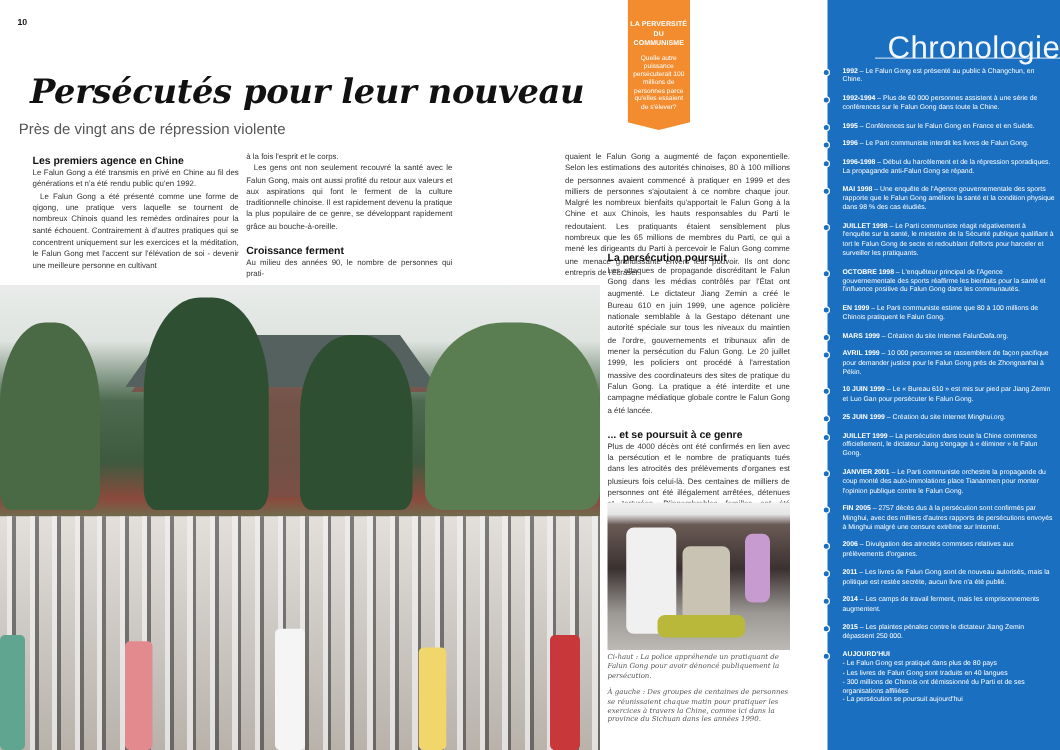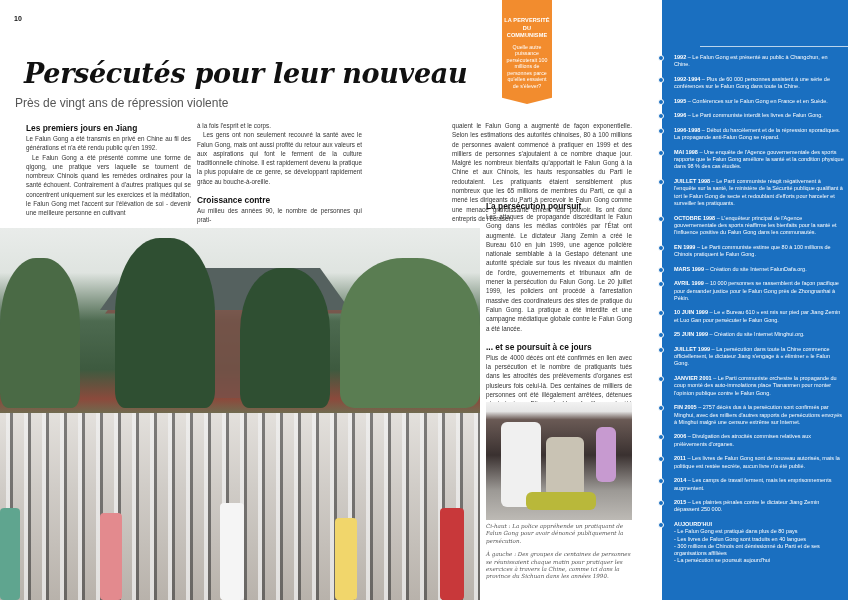--- a/index.html
+++ b/index.html
@@ -56,40 +56,40 @@
 </style>
 </head>
 <body>
 
 <div class="page-num">10</div>
 
 <h1 class="title">Persécutés pour leur nouveau</h1>
 <div class="subtitle">Près de vingt ans de répression violente</div>
 
 <div class="col col1">
-  <h3>Les premiers jours en Jiang</h3>
+  <h3>Les premiers agence en Chine</h3>
   <p>Le Falun Gong a été transmis en privé en Chine au fil des générations et n'a été rendu public qu'en 1992.</p>
   <p class="indent">Le Falun Gong a été présenté comme une forme de qigong, une pratique vers laquelle se tournent de nombreux Chinois quand les remèdes ordinaires pour la santé échouent. Contrairement à d'autres pratiques qui se concentrent uniquement sur les exercices et la méditation, le Falun Gong met l'accent sur l'élévation de soi - devenir une meilleure personne en cultivant</p>
 </div>
 
 <div class="col col2">
   <p>à la fois l'esprit et le corps.</p>
   <p class="indent">Les gens ont non seulement recouvré la santé avec le Falun Gong, mais ont aussi profité du retour aux valeurs et aux aspirations qui font le ferment de la culture traditionnelle chinoise. Il est rapidement devenu la pratique la plus populaire de ce genre, se développant rapidement grâce au bouche-à-oreille.</p>
-  <h3 class="spaced">Croissance contre</h3>
+  <h3 class="spaced">Croissance ferment</h3>
   <p>Au milieu des années 90, le nombre de personnes qui prati-</p>
 </div>
 
 <div class="col col3">
   <p>quaient le Falun Gong a augmenté de façon exponentielle. Selon les estimations des autorités chinoises, 80 à 100 millions de personnes avaient commencé à pratiquer en 1999 et des milliers de personnes s'ajoutaient à ce nombre chaque jour. Malgré les nombreux bienfaits qu'apportait le Falun Gong à la Chine et aux Chinois, les hauts responsables du Parti le redoutaient. Les pratiquants étaient sensiblement plus nombreux que les 65 millions de membres du Parti, ce qui a mené les dirigeants du Parti à percevoir le Falun Gong comme une menace grandissante envers leur pouvoir. Ils ont donc entrepris de l'écraser.</p>
 </div>
 
 <div class="col col4">
   <h3>La persécution poursuit</h3>
   <p>Les attaques de propagande discréditant le Falun Gong dans les médias contrôlés par l'État ont augmenté. Le dictateur Jiang Zemin a créé le Bureau 610 en juin 1999, une agence policière nationale semblable à la Gestapo détenant une autorité spéciale sur tous les niveaux du maintien de l'ordre, gouvernements et tribunaux afin de mener la persécution du Falun Gong. Le 20 juillet 1999, les policiers ont procédé à l'arrestation massive des coordinateurs des sites de pratique du Falun Gong. La pratique a été interdite et une campagne médiatique globale contre le Falun Gong a été lancée.</p>
-  <h3 class="spaced">... et se poursuit à ce jours</h3>
+  <h3 class="spaced">... et se poursuit à ce genre</h3>
   <p>Plus de 4000 décès ont été confirmés en lien avec la persécution et le nombre de pratiquants tués dans les atrocités des prélèvements d'organes est plusieurs fois celui-là. Des centaines de milliers de personnes ont été illégalement arrêtées, détenues et torturées. D'innombrables familles ont été déchirées, car les responsables du Parti forcent les membres des familles à se positionner contre leurs proches qui pratiquent le Falun Gong.</p>
 </div>
 
 <div class="ribbon">
   <div class="rb-title">LA PERVERSITÉ</div>
   <div class="rb-title">DU COMMUNISME</div>
   <div class="rb-text">Quelle autre puissance persécuterait 100 millions de personnes parce qu'elles essaient de s'élever?</div>
 </div>
 
 <div class="photo-main">
@@ -113,20 +113,21 @@
   <div class="fig" style="left:40px;top:90px;width:70px;height:18px;background:#b9b83a;"></div>
   <div class="fig" style="left:110px;top:25px;width:20px;height:55px;background:#c79ad0;"></div>
 </div>
 
 <div class="caption">
   <p>Ci-haut : La police appréhende un pratiquant de Falun Gong pour avoir dénoncé publiquement la persécution.</p>
   <p>À gauche : Des groupes de centaines de personnes se réunissaient chaque matin pour pratiquer les exercices à travers la Chine, comme ici dans la province du Sichuan dans les années 1990.</p>
 </div>
 
 <div class="chrono">
+  <div class="chrono-title">Chronologie</div>
   <div class="chrono-rule"></div>
 </div>
 <div class="chrono-line"></div>
 
 <ul class="chrono-list">
   <li><span class="bullet"></span><span class="date">1992</span><span> – Le Falun Gong est présenté au public à Changchun, en Chine.</span></li>
   <li><span class="bullet"></span><span class="date">1992-1994</span><span> – Plus de 60 000 personnes assistent à une série de conférences sur le Falun Gong dans toute la Chine.</span></li>
   <li><span class="bullet"></span><span class="date">1995</span><span> – Conférences sur le Falun Gong en France et en Suède.</span></li>
   <li><span class="bullet"></span><span class="date">1996</span><span> – Le Parti communiste interdit les livres de Falun Gong.</span></li>
   <li><span class="bullet"></span><span class="date">1996-1998</span><span> – Début du harcèlement et de la répression sporadiques. La propagande anti-Falun Gong se répand.</span></li>

